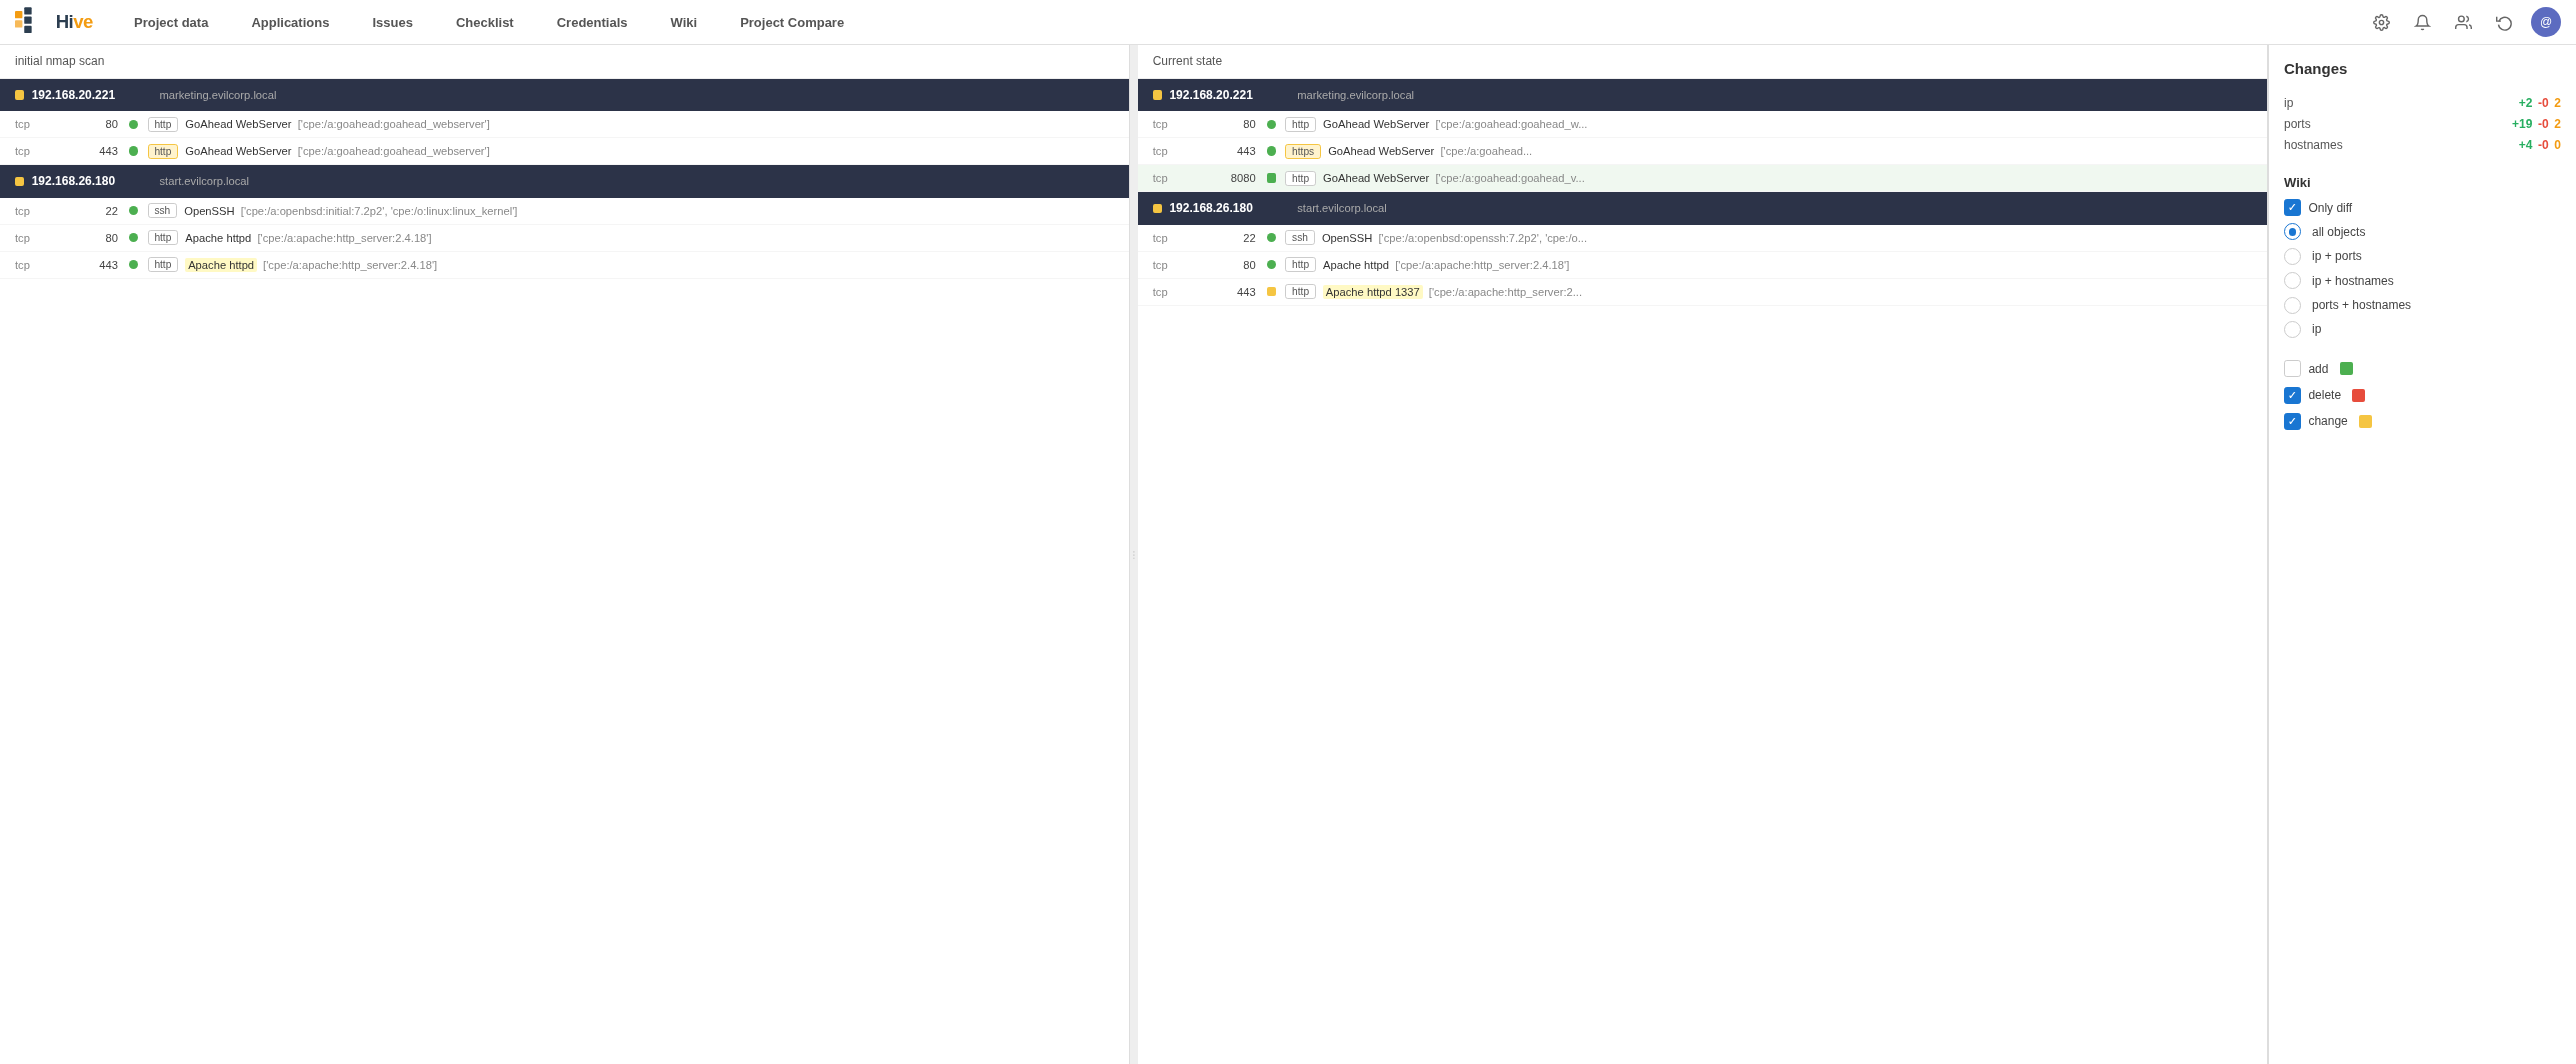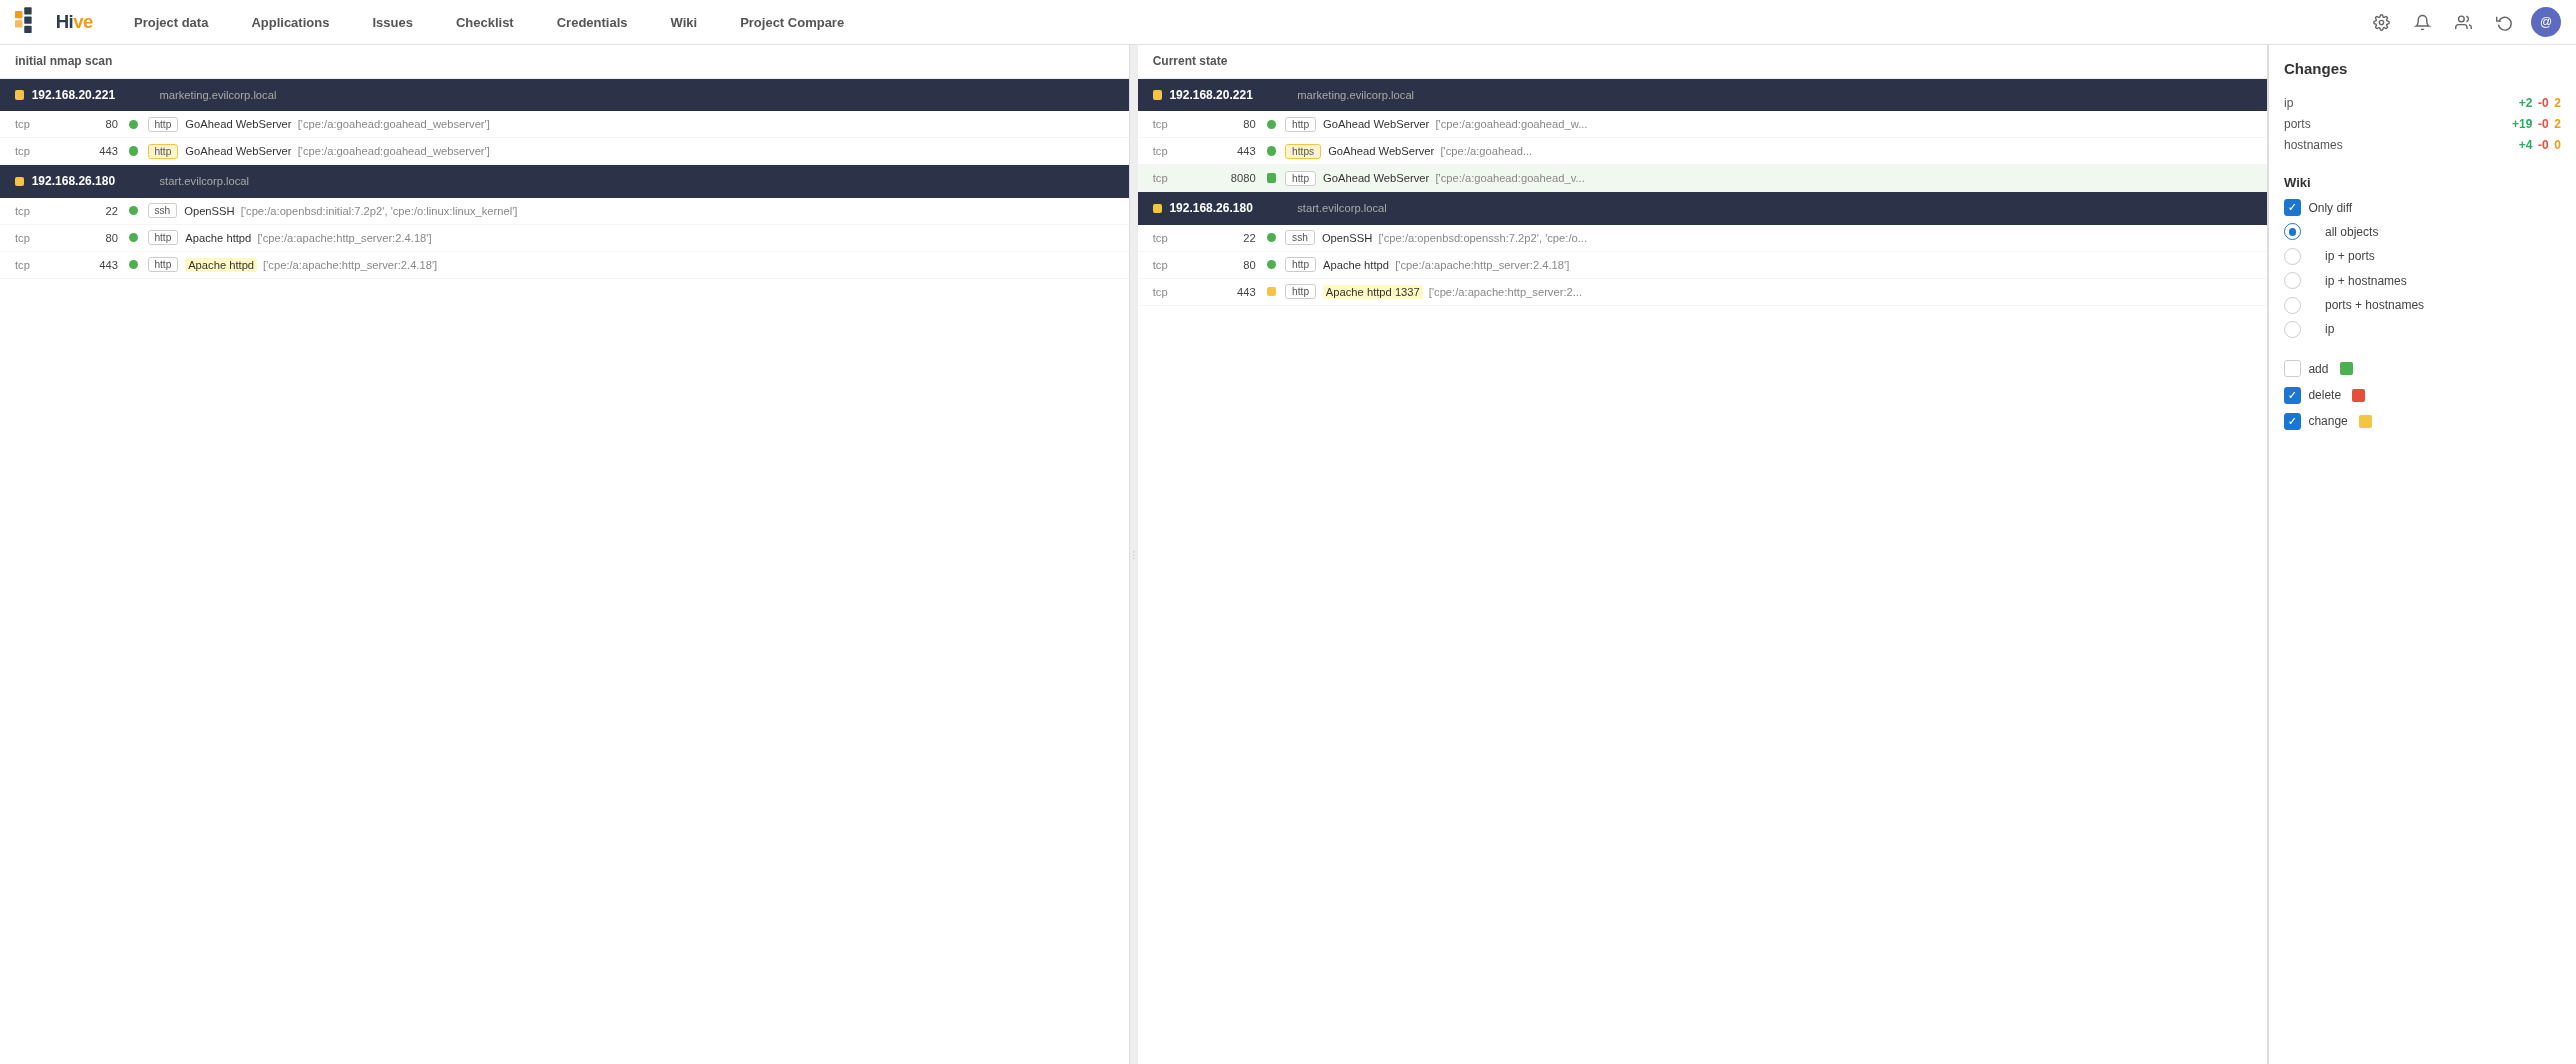--- a/index.html
+++ b/index.html
@@ -23,21 +23,21 @@
     }
     .nav-icons { display: flex; gap: 11.2px; align-items: center; }
     .nav-icon { width: 30px; height: 30px; display: flex; align-items: center; justify-content: center; cursor: pointer; color: #666; border-radius: 50%; }
     .avatar-icon { width: 30px; height: 30px; border-radius: 50%; background: #5c6bc0; color: white; display: flex; align-items: center; justify-content: center; font-size: 12px; cursor: pointer; }
 
     
     .main { display: flex; height: calc(100vh - 45px); }
 
     
     .left-panel { flex: 1; display: flex; flex-direction: column; border-right: 0.9px solid #ddd; background: #fff; min-width: 0; }
-    .panel-header { padding: 9.3px 15px; font-size: 12px; color: #555; border-bottom: 0.9px solid #eee; background: #fff; font-weight: 700; }
+    .panel-header { padding: 9.3px 15px; font-size: 12px; color: #555; border-bottom: 0.9px solid #eee; background: #fff; font-weight: 400; }
 
     .scroll-area { flex: 1; overflow-y: auto; }
 
     
     .ip-block { }
     .ip-header {
       background: #2c3348; color: #fff; padding: 9.3px 15px; font-size: 12px; font-weight: 600;
       display: flex; align-items: center; gap: 7.4px;
     }
     .ip-header .dot { width: 9.3px; height: 9.3px; border-radius: 1.9px; background: #f5c542; flex-shrink: 0; }
@@ -71,21 +71,21 @@
     .changes-table { width: 100%; margin-bottom: 18.6px; }
     .changes-row { display: flex; align-items: center; padding: 3.7px 0; }
     .changes-label { flex: 1; color: #555; font-size: 12px; }
     .changes-add { color: #27ae60; font-size: 12px; font-weight: 600; margin-right: 5.6px; }
     .changes-del { color: #e74c3c; font-size: 12px; font-weight: 600; margin-right: 5.6px; }
     .changes-count { color: #f39c12; font-size: 12px; font-weight: 600; }
 
     .section-title { font-size: 13px; font-weight: 600; color: #333; margin-bottom: 9.3px; }
 
     .radio-group { display: flex; flex-direction: column; gap: 7.4px; margin-bottom: 22.3px; }
-    .radio-item { display: flex; align-items: center; gap: 24px; cursor: pointer; }
+    .radio-item { display: flex; align-items: center; gap: 11px; cursor: pointer; }
     .radio-circle {
       width: 17px; height: 17px; border-radius: 50%; border: 1.9px solid #ccc;
       display: flex; align-items: center; justify-content: center; flex-shrink: 0;
     }
     .radio-circle.selected { border-color: #1976d2; }
     .radio-inner { width: 7.4px; height: 7.4px; border-radius: 50%; background: #1976d2; }
     .radio-label { font-size: 12px; color: #444; }
 
     .checkbox-group { display: flex; flex-direction: column; gap: 9.3px; }
     .checkbox-item { display: flex; align-items: center; gap: 7.4px; cursor: pointer; }

